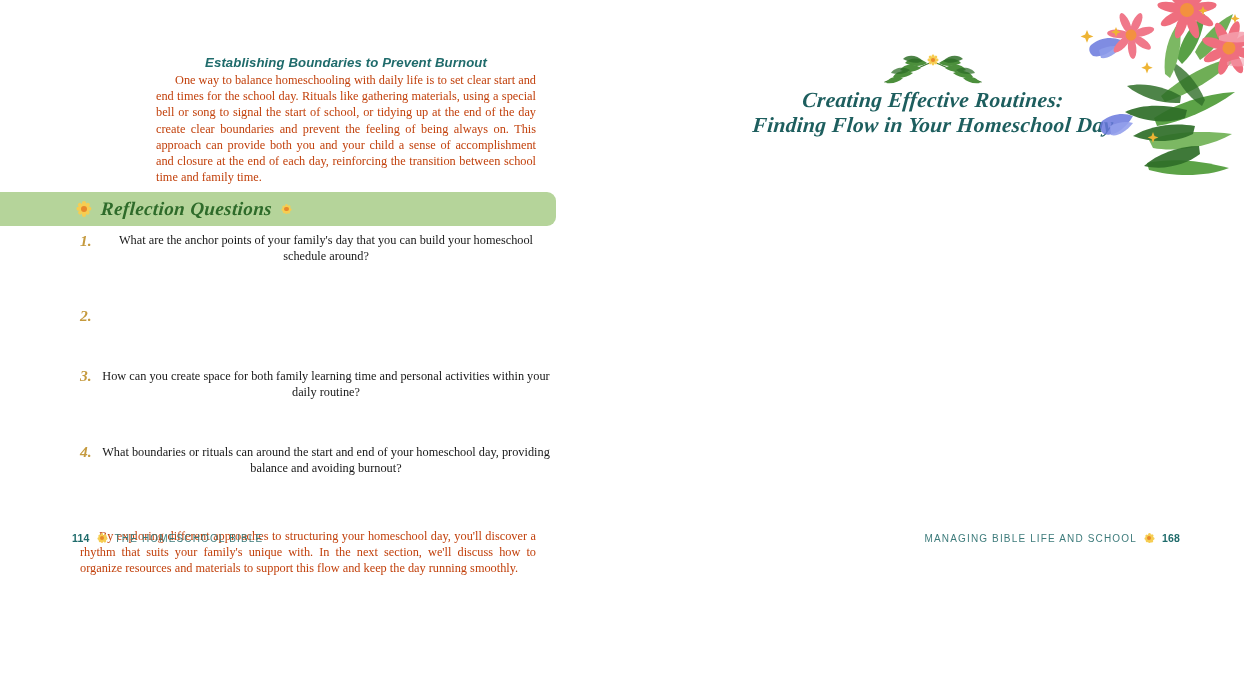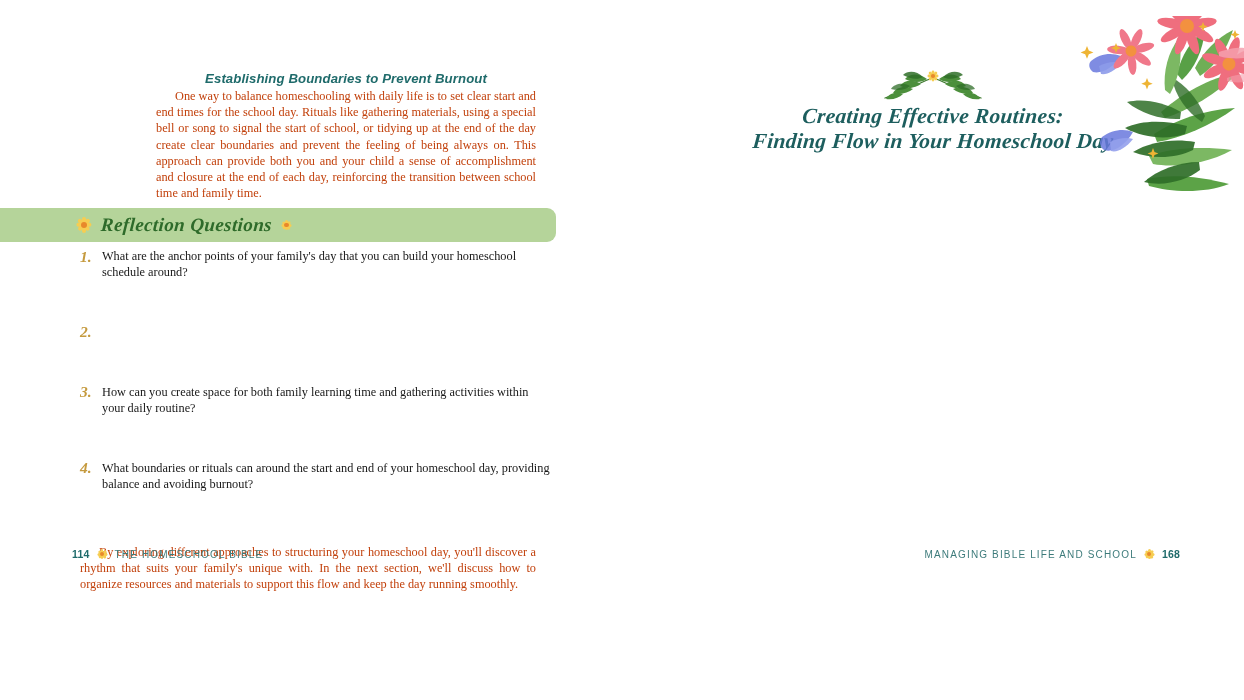--- a/index.html
+++ b/index.html
@@ -12,21 +12,21 @@
     height: 700px;
     overflow: hidden;
     position: relative;
     font-family: "Liberation Serif", serif;
     color: #1a1a1a;
   }
 
   .spread { position: absolute; inset: 0; }
 
   
-  .page { position: absolute; top: 16px; height: 564px; text-decoration: underline; }
+  .page { position: absolute; top: 0; height: 564px; text-decoration: underline; }
   .page-left  { left: 0;    width: 622px; }
   .page-right { left: 622px; width: 622px; }
 
   
   .body-col {
     position: absolute;
     font-family: "Liberation Serif", serif;
     font-size: 12.3px;
     line-height: 16.2px;
     text-align: justify;
@@ -110,21 +110,21 @@
     font-size: 15.5px;
     color: #c59a3e;
     line-height: 16.4px;
     padding-top: .5px;
   }
   .qtext {
     font-family: "Liberation Serif", serif;
     font-size: 12.3px;
     line-height: 16.4px;
     color: #171717;
-    text-align: left;
+    text-align: center;
   }
 
   #left-outro { left: 80px; top: 528px; width: 456px; }
 
   
   .leaf-orn { position: absolute; left: 50%; top: 54px; transform: translateX(-50%); }
 
   .chap-title {
     position: absolute;
     left: 0; right: 0; top: 88px;
@@ -194,21 +194,21 @@
     <div class="qlist">
       <div class="qitem">
         <span class="qnum">1.</span>
         <span class="qtext">What are the anchor points of your family's day that you can build your homeschool schedule around?</span>
       </div>
       <div class="qitem">
         <span class="qnum">2.</span>
       </div>
       <div class="qitem">
         <span class="qnum">3.</span>
-        <span class="qtext">How can you create space for both family learning time and gathering activities within your daily routine?</span>
+        <span class="qtext">How can you create space for both family learning time and personal activities within your daily routine?</span>
       </div>
       <div class="qitem">
         <span class="qnum">4.</span>
         <span class="qtext">What boundaries or rituals can around the start and end of your homeschool day, providing balance and avoiding burnout?</span>
       </div>
     </div>
 
     <div class="body-col" id="left-outro">
       <p>By exploring different approaches to structuring your homeschool day, you'll discover a rhythm that suits your family's unique with. In the next section, we'll discuss how to organize resources and materials to support this flow and keep the day running smoothly.</p>
     </div>

